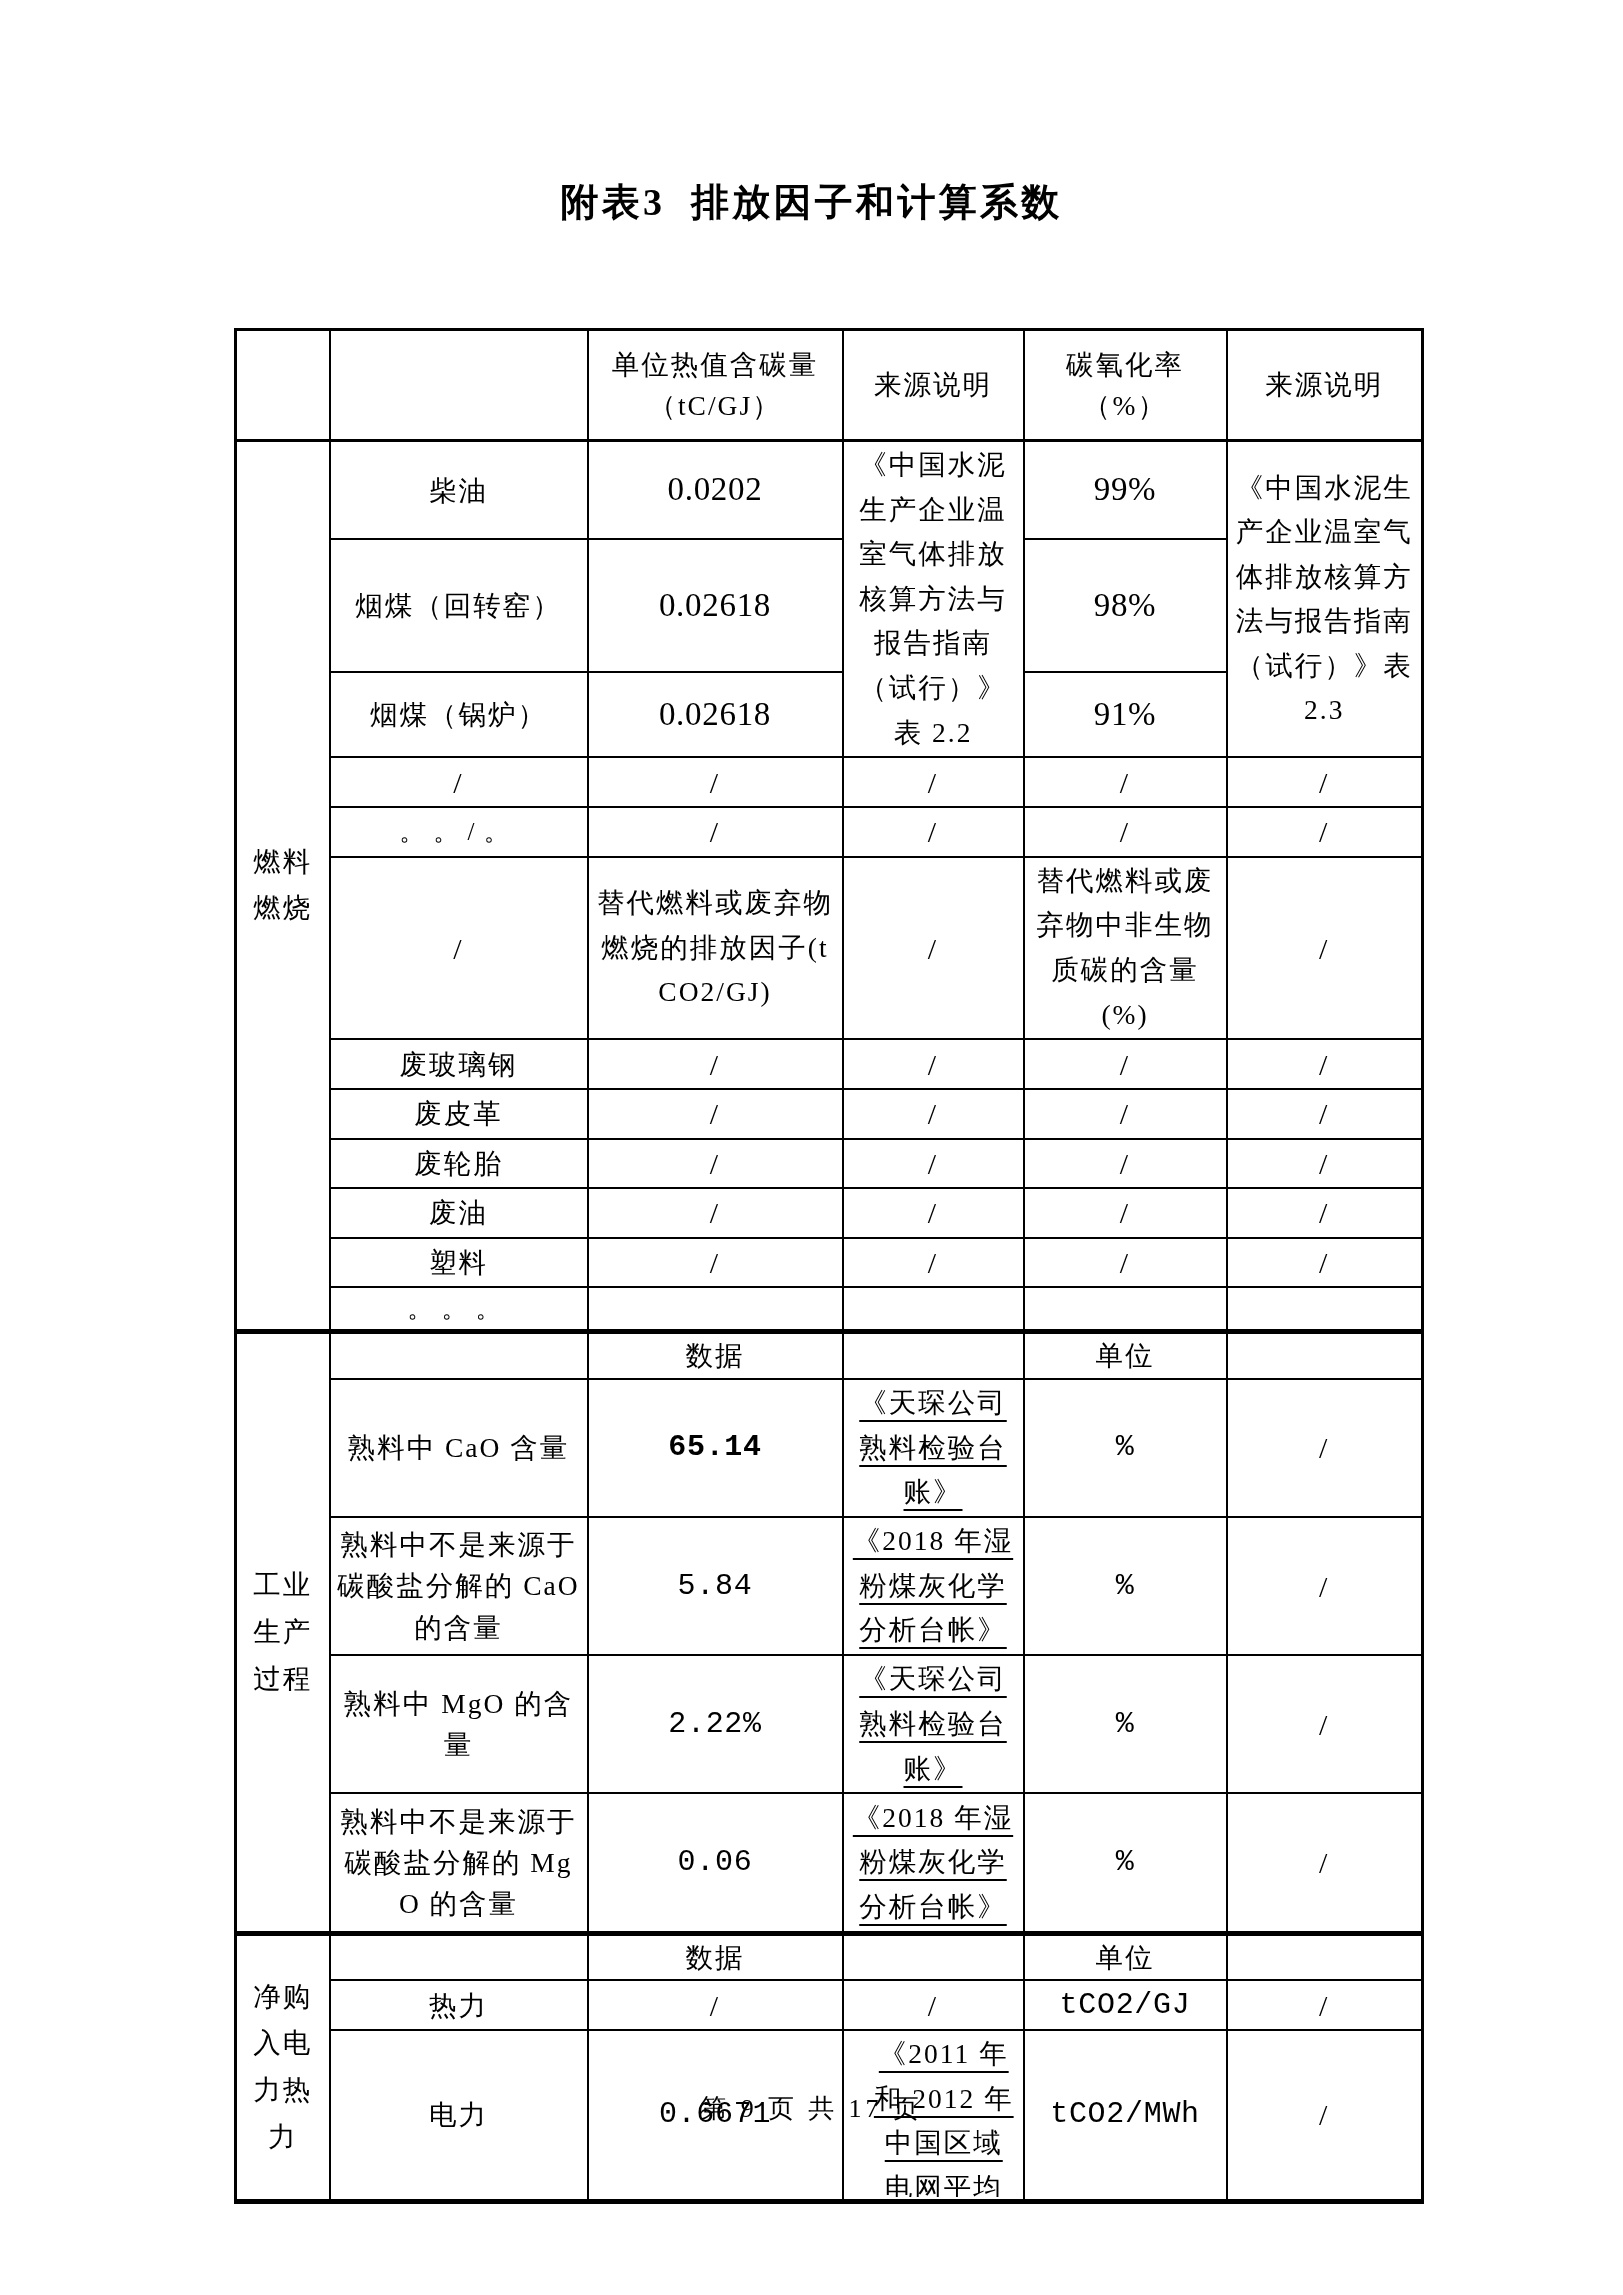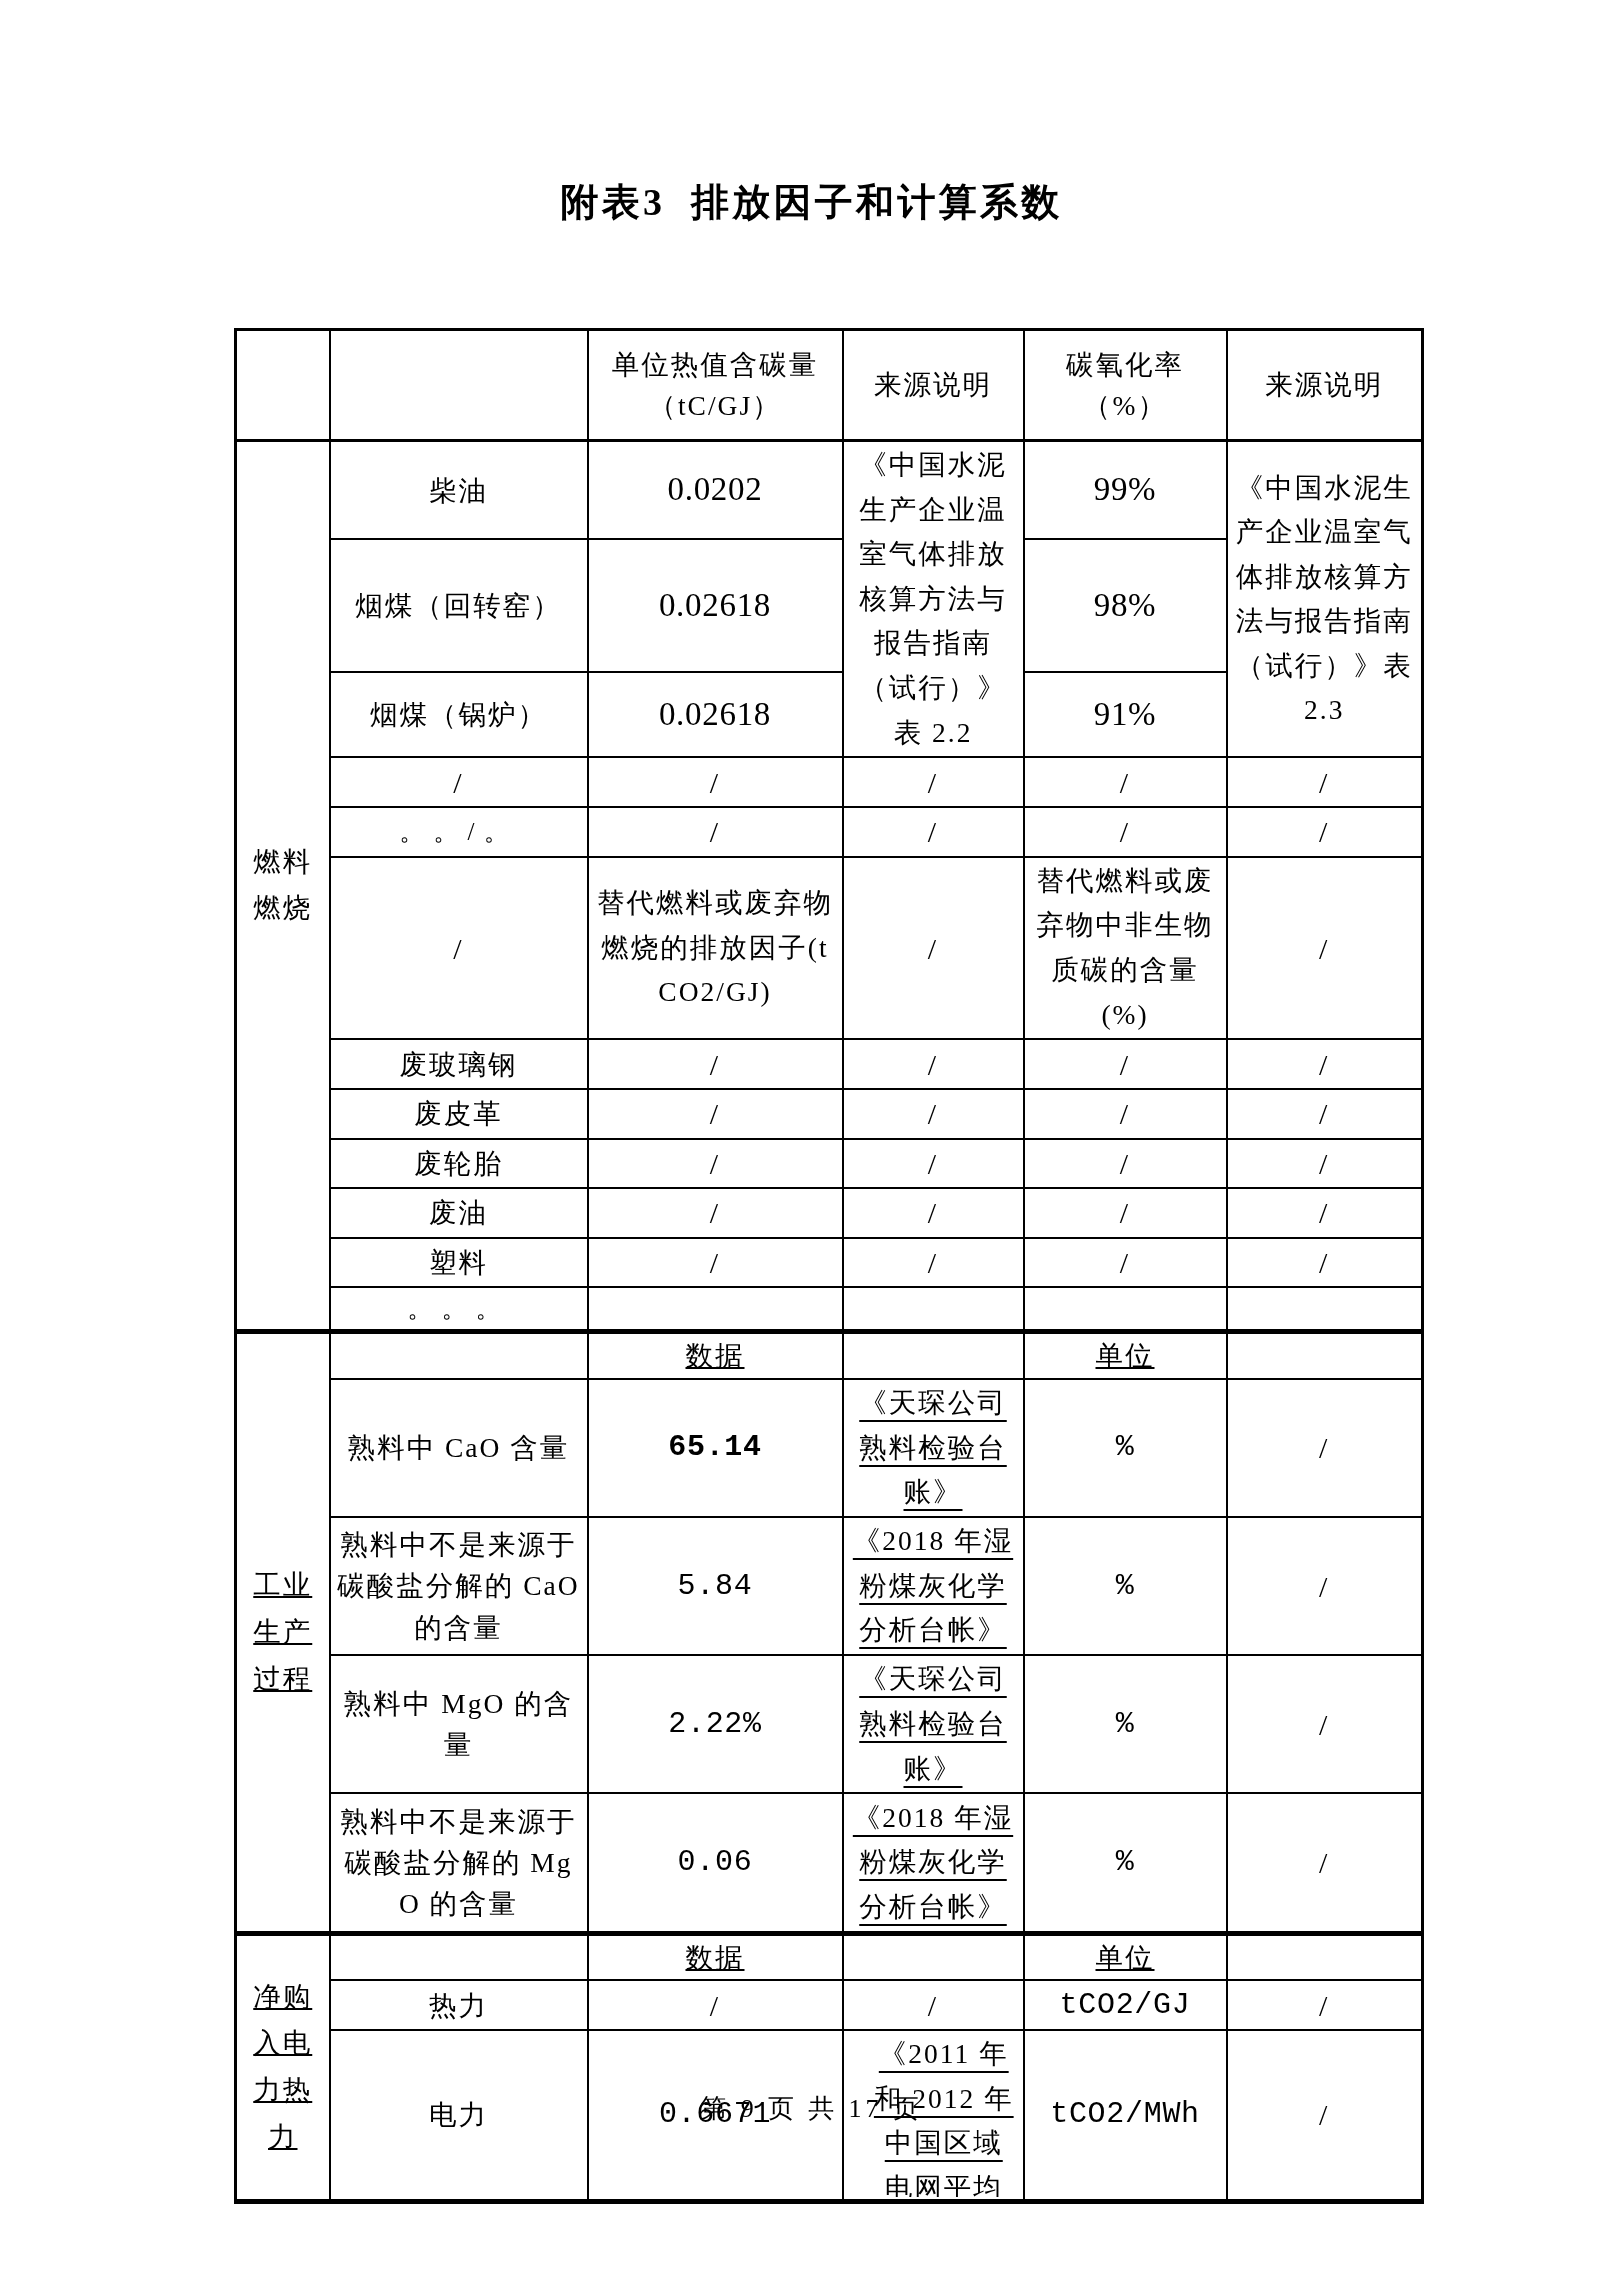--- a/index.html
+++ b/index.html
@@ -18,21 +18,21 @@
     width:1187px;border-collapse:collapse;table-layout:fixed;
     border:3.3px solid #000;border-bottom-width:5.9px;margin-top:20px;
   }
   td{
     border-left:2px solid #000;border-right:2px solid #000;
     border-top:2.6px solid #000;border-bottom:2.6px solid #000;
     text-align:center;vertical-align:middle;
     font-size:27.5px;letter-spacing:2px;line-height:1.5;
     padding:1.3px 6.5px;word-break:break-all;overflow:hidden;
   }
-  tr.sec-sep td{border-top-width:5.2px;text-decoration:underline;}
+  tr.sec-sep td{border-top-width:5.2px;}
   tr.hdr-sep td{border-top-width:3.3px;}
   .num-sans{font-family:Liberation Serif, serif;font-size:33px;letter-spacing:0.7px;}
   .num-serif{font-family:Liberation Mono, monospace;font-size:30px;letter-spacing:0.7px;}
   .bold{font-weight:bold;}
   .src{line-height:1.62;font-size:27.5px;}
   .u{text-decoration:underline;text-decoration-thickness:2px;text-underline-offset:7.9px;}
   .vlabel{line-height:1.7;}
   .dots{letter-spacing:9.2px;font-size:25px;}
   .slash{font-size:30px;}
   .clip-top{vertical-align:top;padding-left:28px;}

